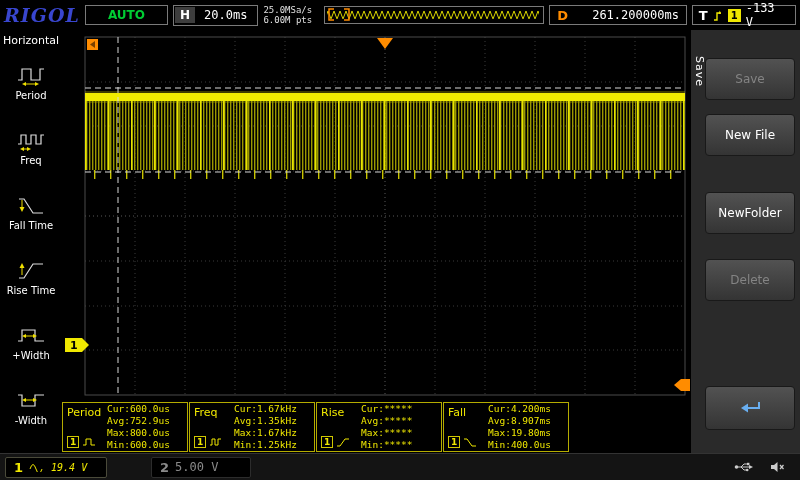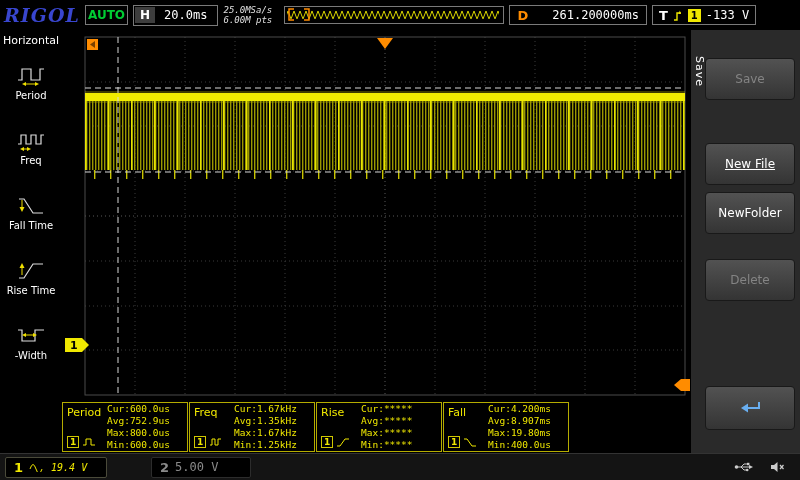--- a/index.html
+++ b/index.html
@@ -6,26 +6,26 @@
   html,body { background:#000; }
   body { font-family:"DejaVu Sans", sans-serif; }
   #scope { position:relative; width:800px; height:480px; background:#f97316; overflow:hidden; }
 
   
   #topbar { position:absolute; left:0; top:0; width:800px; height:30px;
             display:flex; align-items:center; gap:5px; padding:0 4px; background:#000; }
   .logo { color:#3946cf; font-weight:bold; font-size:19px; letter-spacing:1px; width:76px;
           font-family:"DejaVu Serif", serif; font-style:italic; }
   .auto-badge { border:1px solid #7a7a7a; color:#00cc33; font-weight:bold; font-size:12px;
-                padding:2px 2px; background:#000; }
+                padding:2px 22px; background:#000; }
   .h-box { display:flex; align-items:center; border:1px solid #7a7a7a; height:21px; padding:1px; background:#000;}
   .h-letter { background:#3d3d3d; color:#fff; font-weight:bold; font-size:12px; padding:1px 5px; }
   .h-value { color:#fff; font-size:12px; padding:0 9px; font-family:"DejaVu Sans Mono", monospace; }
   .acq { display:flex; flex-direction:column; justify-content:center; font-size:9px; color:#e0e0e0;
-         line-height:10px; width:56px; font-family:"DejaVu Sans Mono", monospace;font-style:italic; }
+         line-height:10px; width:56px; font-family:"DejaVu Sans Mono", monospace; }
   .preview { position:relative; width:220px; height:18px; border:1px solid #7a7a7a; background:#000; }
   .d-box { display:flex; align-items:center; border:1px solid #7a7a7a; height:20px; padding:0 7px; gap:8px; background:#000;}
   .d-letter { color:#ff8c00; font-weight:bold; font-size:13px; }
   .d-value { color:#fff; font-size:12px; font-family:"DejaVu Sans Mono", monospace;margin-left:16px; }
   .t-box { display:flex; align-items:center; border:1px solid #7a7a7a; height:20px; padding:0 6px; gap:5px; background:#000;}
   .t-letter { color:#fff; font-weight:bold; font-size:13px; }
   .t-source { background:#f0e800; color:#000; font-size:10px; font-weight:bold; padding:0 3px; line-height:13px; }
   .t-value { color:#fff; font-size:12px; font-family:"DejaVu Sans Mono", monospace; }
 
   
@@ -150,20 +150,29 @@
 
     <div class="lm-item">
       <svg width="30" height="26" viewBox="0 0 30 26">
         <path d="M3 21 h5 l9 -14 h10" stroke="#ddd" stroke-width="1.2" fill="none"></path>
         <path d="M6 18 v-8" stroke="#f0e000" stroke-width="1"></path>
         <polygon points="6,6 3.5,11 8.5,11" fill="#f0e000"></polygon>
       </svg>
       <span class="lbl">Rise Time</span>
     </div>
 
+    <div class="lm-item">
+      <svg width="30" height="26" viewBox="0 0 30 26">
+        <path d="M2 19 h4 v-11 h13 v11 h9" stroke="#ddd" stroke-width="1.2" fill="none"></path>
+        <path d="M9 14 h9" stroke="#f0e000" stroke-width="1"></path>
+        <polygon points="6,14 10,12 10,16" fill="#f0e000"></polygon>
+        <polygon points="21,14 17,12 17,16" fill="#f0e000"></polygon>
+      </svg>
+      <span class="lbl">+Width</span>
+    </div>
 
     <div class="lm-item">
       <svg width="30" height="26" viewBox="0 0 30 26">
         <path d="M2 8 h4 v11 h13 v-11 h9" stroke="#ddd" stroke-width="1.2" fill="none"></path>
         <path d="M9 13 h9" stroke="#f0e000" stroke-width="1"></path>
         <polygon points="6,13 10,11 10,15" fill="#f0e000"></polygon>
         <polygon points="21,13 17,11 17,15" fill="#f0e000"></polygon>
       </svg>
       <span class="lbl">-Width</span>
     </div>
@@ -230,21 +239,21 @@
         <path d="M3 308 h17 l7 7 l-7 7 H3 z" fill="#f0e800"></path>
         <text x="8" y="319" font-size="11" font-weight="bold" fill="#000">1</text>
       </g>
       <path d="M628 349 h-9 l-7 6 l7 6 h9 z" fill="#ff8c00"></path>
     </svg>
   </div>
 
   <div id="rightmenu">
     <div class="rm-tab">Save</div>
     <div class="rm-btn disabled" style="top:28px;">Save</div>
-    <div class="rm-btn" style="top:113px;text-decoration:underline;">New File</div>
+    <div class="rm-btn" style="top:84px;">New File</div>
     <div class="rm-btn" style="top:162px;">NewFolder</div>
     <div class="rm-btn disabled" style="top:229px;">Delete</div>
     <div class="rm-btn" style="top:356px; height:44px;">
       <svg width="26" height="18" viewBox="0 0 26 18">
         <path d="M22 3 v6 H10" stroke="#69aef0" stroke-width="2" fill="none"></path>
         <polygon points="4,9 11,4.5 11,13.5" fill="#69aef0"></polygon>
       </svg>
     </div>
   </div>
 

